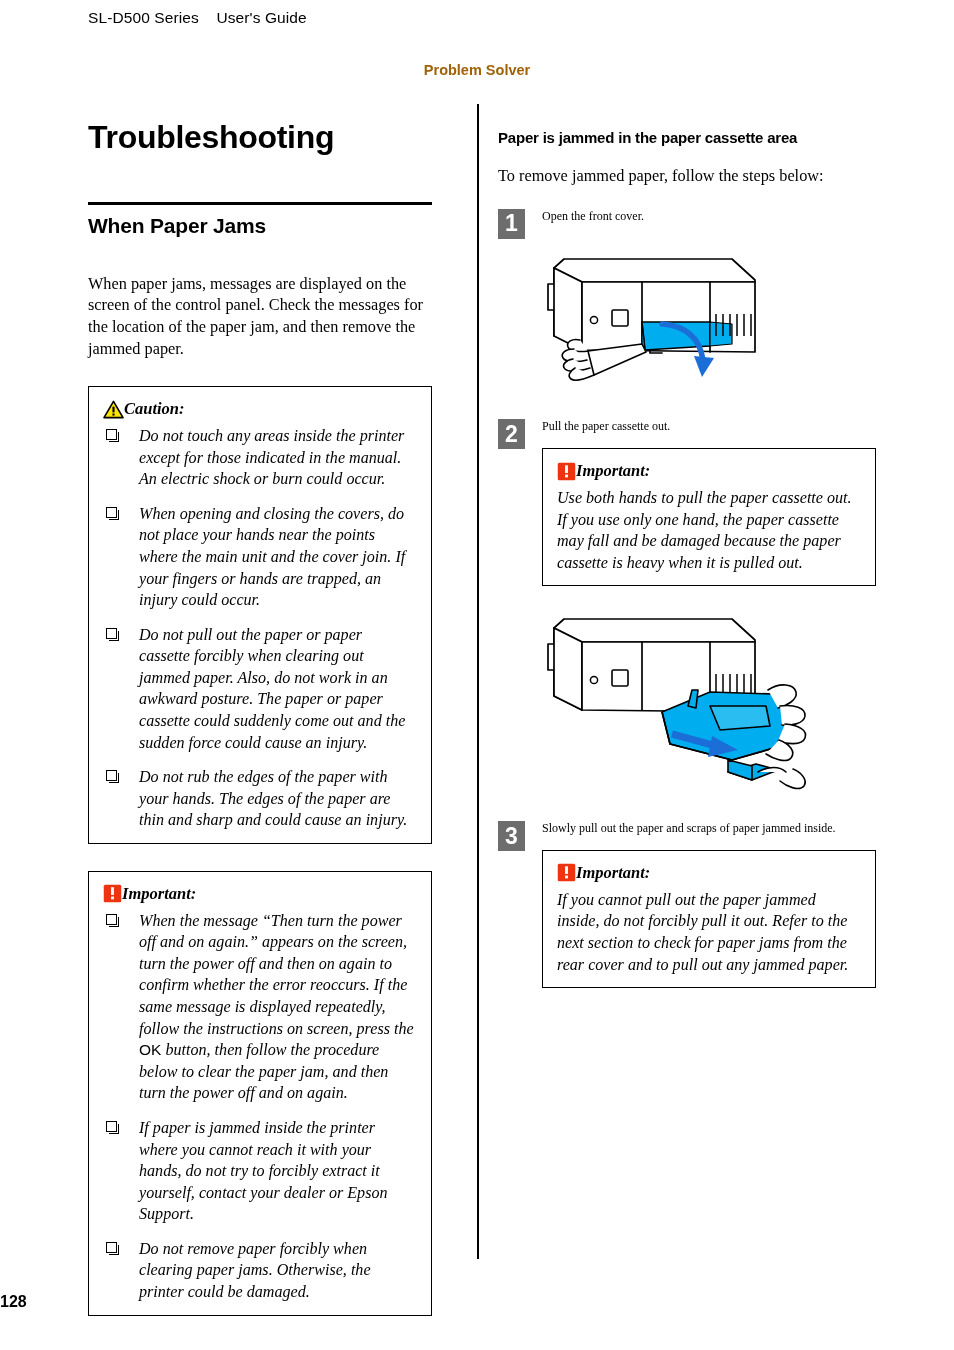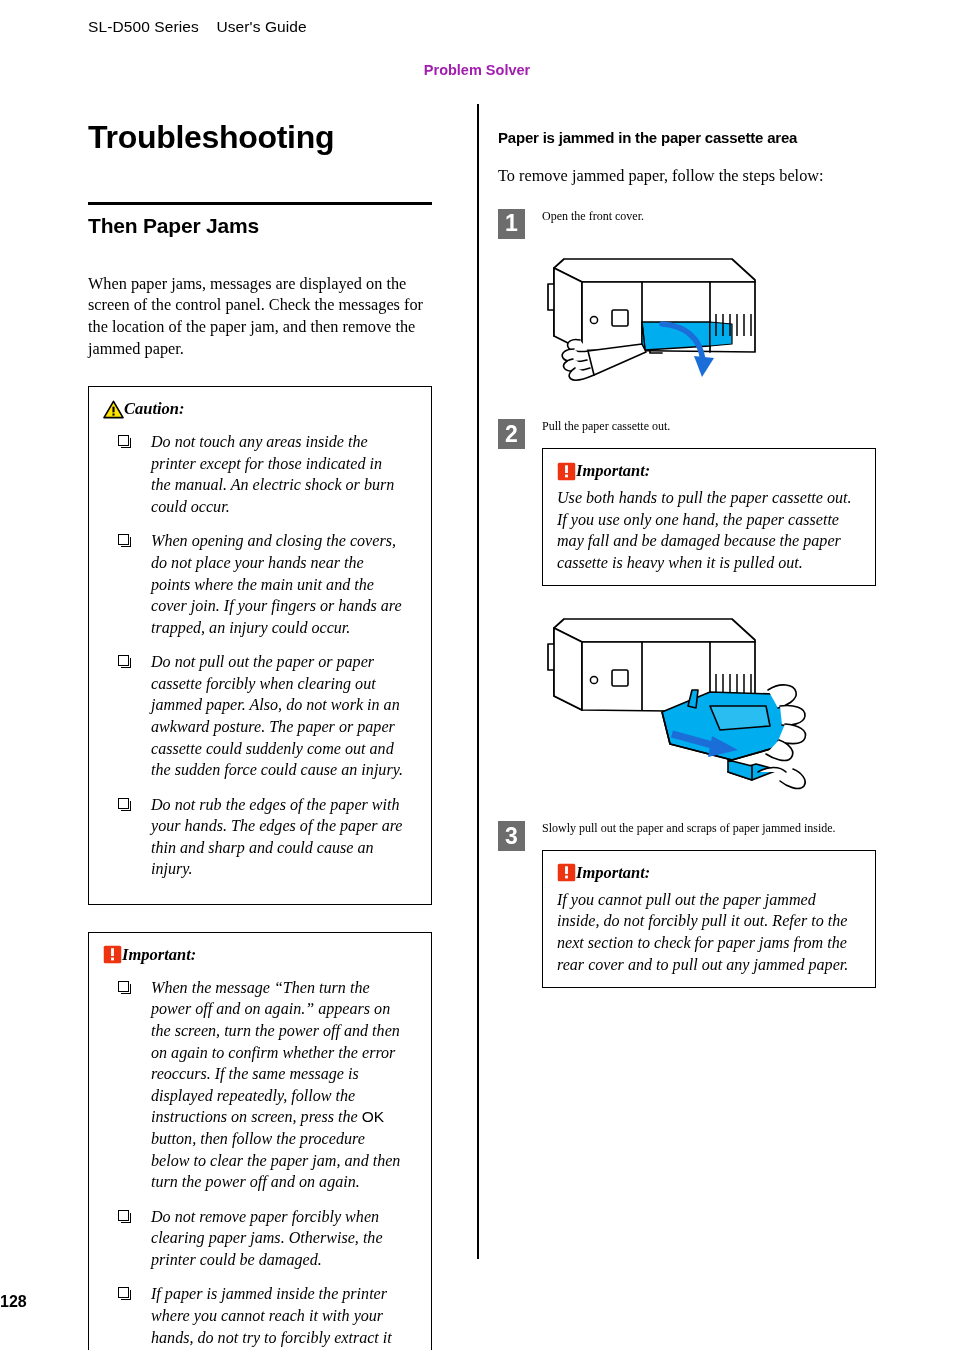--- a/index.html
+++ b/index.html
@@ -9,30 +9,30 @@
     background: #ffffff;
     font-family: "Liberation Serif", "DejaVu Serif", serif;
     color: #000;
     position: relative;
     overflow: hidden;
   }
   .page { position:relative; width:954px; height:1350px; }
 
   
   .runhead-left {
-    position:absolute; left:88px; top:18px;
+    position:absolute; left:88px; top:9px;
     font-family:"Liberation Sans","DejaVu Sans",sans-serif;
     font-size:15.5px; letter-spacing:0.1px; color:#000;
     white-space:pre;
   }
   .runhead-right {
     position:absolute; left:0; right:0; top:62px;
     text-align:center;
     font-family:"Liberation Sans","DejaVu Sans",sans-serif;
-    font-weight:bold; font-size:14.5px; color:#a21caf;
+    font-weight:bold; font-size:14.5px; color:#a16207;
   }
 
   
   .col-left  { position:absolute; left:88px;  top:120px; width:344px; }
   .col-right { position:absolute; left:498px; top:128px; width:378px; }
 
   .divider {
     position:absolute; left:477px; top:104px;
     width:1.6px; height:1155px; background:#000;
   }
@@ -73,21 +73,21 @@
     font-weight:bold; font-style:italic; font-size:16.5px;
     margin-bottom:6px;
   }
   .icon-caution {
     width:21px; height:19px; flex:0 0 auto; display:block;
   }
   .icon-important {
     width:19px; height:19px; flex:0 0 auto; display:block;
   }
 
-  ul.ticklist { list-style:none; margin:12px; padding:0; }
+  ul.ticklist { list-style:none; margin:0; padding:0; }
   ul.ticklist > li {
     position:relative;
     padding-left:36px;
     font-style:italic; font-size:16.1px; line-height:1.34;
     margin-top:13px;
   }
   ul.ticklist > li:first-child { margin-top:4px; }
   ul.ticklist > li .sqbullet {
     position:absolute; left:3px; top:4px;
     width:11px; height:11px;
@@ -139,21 +139,21 @@
   <div class="runhead-left"><span>SL-D500 Series</span>&nbsp;&nbsp;&nbsp;&nbsp;<span>User's Guide</span></div>
   <div class="runhead-right">Problem Solver</div>
 
   <div class="divider"></div>
 
   <div class="col-left">
 
     <h1 class="doc-title">Troubleshooting</h1>
 
     <div class="rule-h2"></div>
-    <h2 class="sec-title">Then Paper Jams</h2>
+    <h2 class="sec-title">When Paper Jams</h2>
 
     <p class="body">When paper jams, messages are displayed on the screen of the control panel. Check the messages for the location of the paper jam, and then remove the jammed paper.</p>
 
     <div class="notebox">
       <div class="notebox-head">
         <svg class="icon-caution" viewBox="0 0 22 20">
           <polygon points="11,1.5 21,18.6 1,18.6" fill="#FFE400" stroke="#000" stroke-width="1.7" stroke-linejoin="round"></polygon>
           <rect x="9.9" y="7" width="2.2" height="6" fill="#000"></rect>
           <rect x="9.9" y="14.2" width="2.2" height="2.2" fill="#000"></rect>
         </svg>
@@ -173,22 +173,22 @@
           <rect x="0.8" y="0.8" width="18.4" height="18.4" rx="1.6" fill="#EE3311"></rect>
           <rect x="8.5" y="3.4" width="3" height="8.2" fill="#fff"></rect>
           <rect x="8.5" y="13.2" width="3" height="3" fill="#fff"></rect>
         </svg>
         <span>Important:</span>
       </div>
       <ul class="ticklist">
         <li>
           <span class="sqbullet"></span><span>When the message “Then turn the power off and on again.” appears on the screen, turn the power off and then on again to confirm whether the error reoccurs. If the same message is displayed repeatedly, follow the instructions on screen, press the </span><span class="okbtn">OK</span><span> button, then follow the procedure below to clear the paper jam, and then turn the power off and on again.</span>
         </li>
+        <li><span class="sqbullet"></span><span>If paper is jammed inside the printer where you cannot reach it with your hands, do not try to forcibly extract it yourself, contact your dealer or Epson Support.</span></li>
         <li><span class="sqbullet"></span><span>Do not remove paper forcibly when clearing paper jams. Otherwise, the printer could be damaged.</span></li>
-        <li><span class="sqbullet"></span><span>If paper is jammed inside the printer where you cannot reach it with your hands, do not try to forcibly extract it yourself, contact your dealer or Epson Support.</span></li>
       </ul>
     </div>
 
   </div>
 
   <div class="col-right">
 
     <h2 class="sec-title-right">Paper is jammed in the paper cassette area</h2>
     <p class="body tight">To remove jammed paper, follow the steps below:</p>
 

